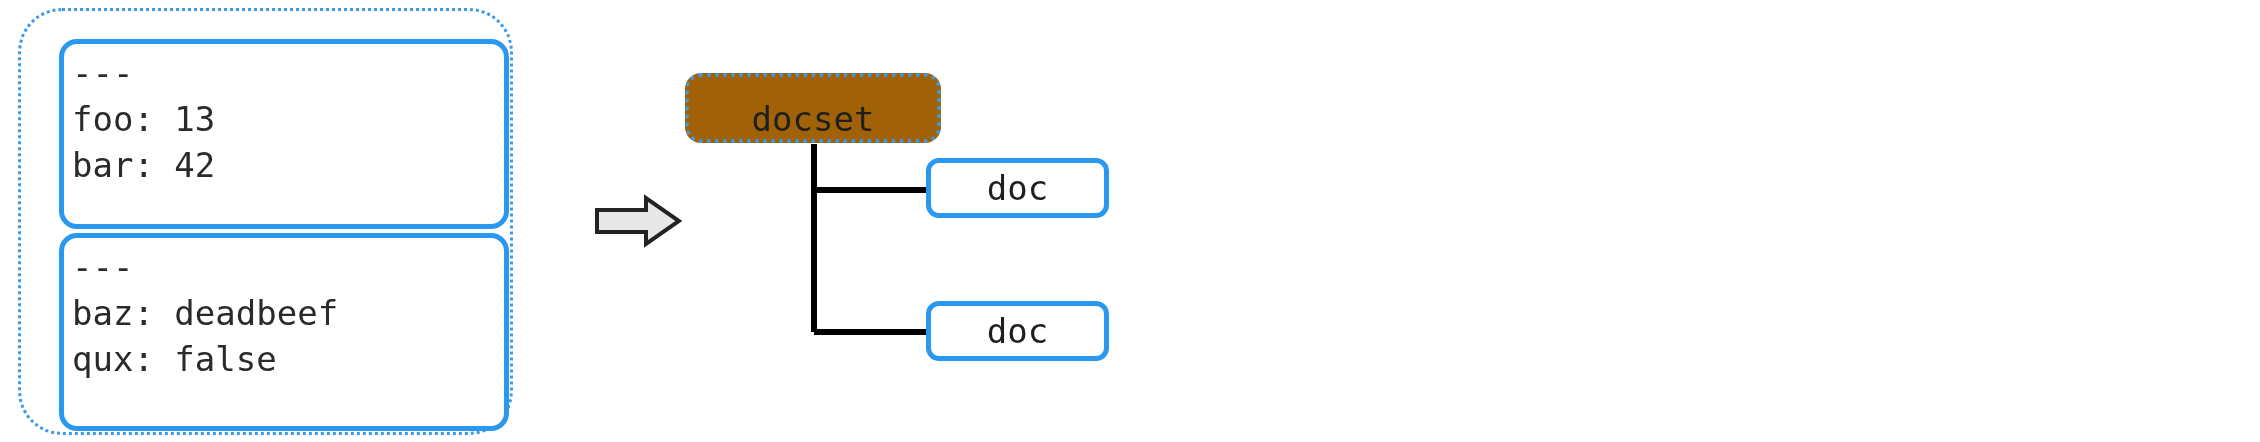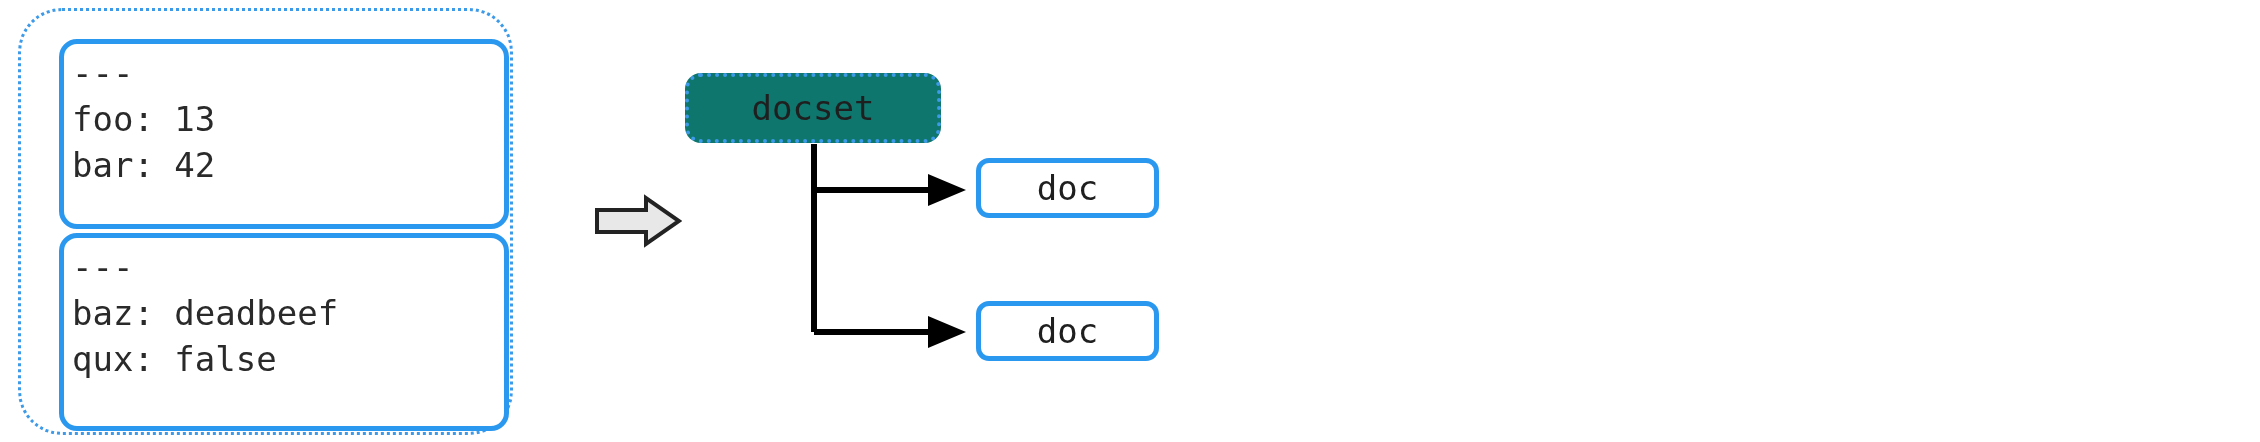--- a/index.html
+++ b/index.html
@@ -66,35 +66,35 @@
   
   .docset-node {
     position: absolute;
     left: 685px;
     top: 73px;
     width: 256px;
     height: 70px;
     box-sizing: border-box;
     border: 4px dotted #3d9ae8;
     border-radius: 16px;
-    background: #0f766e;
+    background: #a16207;
     display: flex;
-    align-items: center;
+    align-items: flex-end;
     justify-content: center;
   }
   .docset-node .label {
     font-family: "DejaVu Sans Mono", monospace;
     font-size: 34px;
     color: #1f1f1f;
     letter-spacing: 0px;
   }
 
   .doc-node {
     position: absolute;
-    left: 976px;
+    left: 926px;
     width: 183px;
     height: 60px;
     box-sizing: border-box;
     border: 5px solid #2b98ef;
     border-radius: 13px;
     background: #ffffff;
     display: flex;
     align-items: center;
     justify-content: center;
   }

